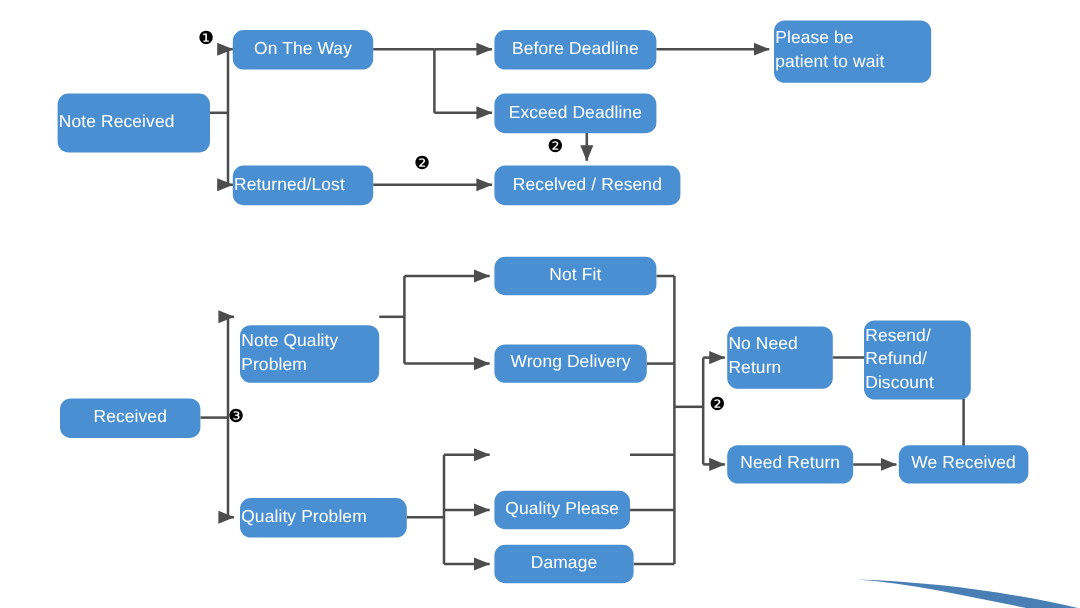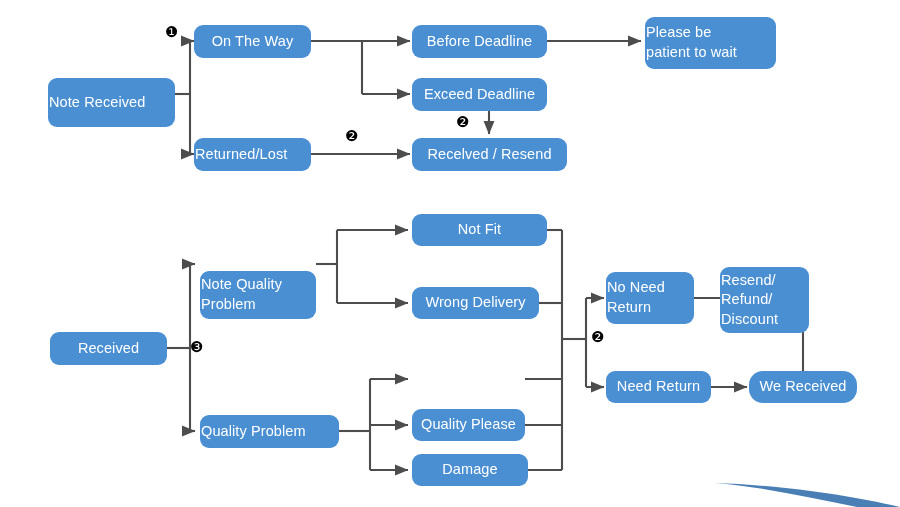--- a/index.html
+++ b/index.html
@@ -162,21 +162,21 @@
 
   <div class="node left" style="left:606px; top:272px; width:88px;  height:52px;">No Need
 Return</div>
 
   <div class="node" style="left:606px; top:371px; width:105px; height:32px;">Need Return</div>
 
   <div class="node left" style="left:720px; top:267px; width:89px;  height:66px;">Resend/
 Refund/
 Discount</div>
 
-  <div class="node" style="left:749px; top:371px; width:108px; height:32px;border-radius:14px;">We Received</div>
+  <div class="node" style="left:749px; top:371px; width:108px; height:32px;">We Received</div>
 
   <span class="badge" style="left:190px; top:340px;">❸</span>
   <span class="badge" style="left:591px; top:330px;">❷</span>
 
   <svg class="swoosh" style="left:700px; top:455px;" width="200" height="55" viewBox="0 0 200 55" xmlns="http://www.w3.org/2000/svg">
     <path d="M14,28 C70,32 130,48 185,57 L200,62 L200,52 C150,40 80,30 14,28 Z" fill="#4a7fb5"></path>
   </svg>
 
 </div>
 

